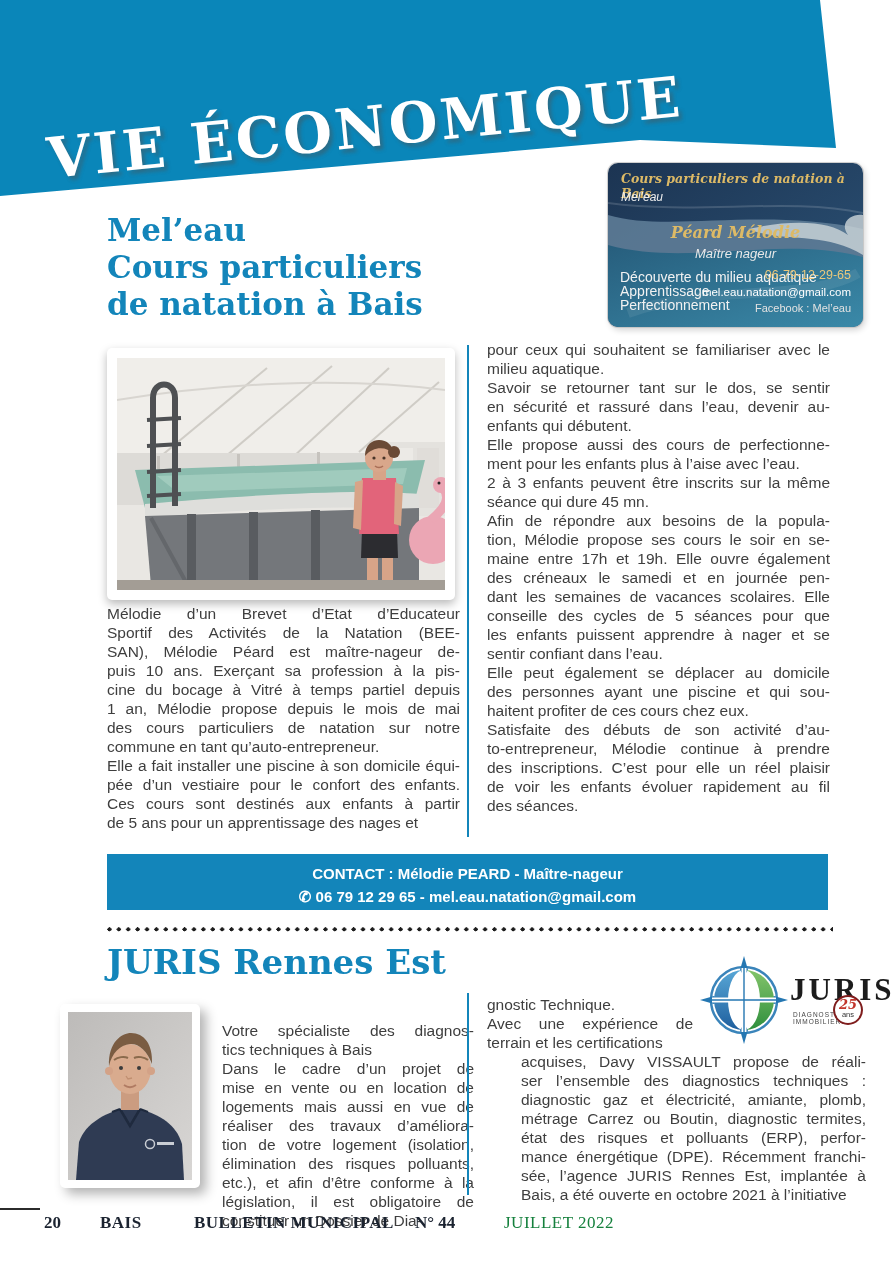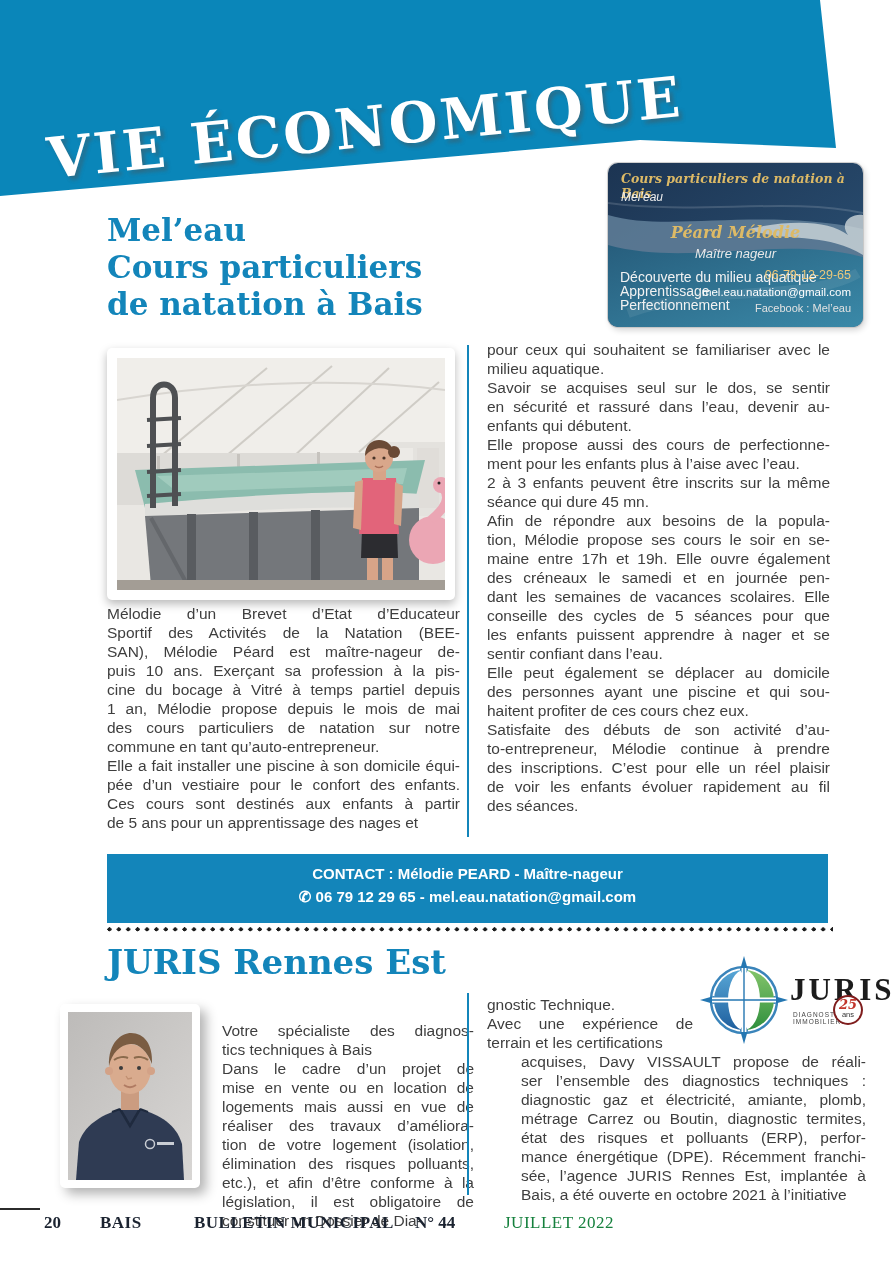--- a/index.html
+++ b/index.html
@@ -49,21 +49,21 @@
   .c-a1-right{left:487px;top:340px;width:343px;}
   .c-a2-mid{left:222px;top:995px;width:252px;margin-top:26px;}
   .c-a2-narrow{left:487px;top:995px;width:206px;}
   .c-a2-wide{left:487px;top:1052px;width:345px;margin-left:34px;}
 
   .vline{position:absolute;width:2px;background:#1385ba;}
   .v1{left:467px;top:345px;height:492px;}
   .v2{left:467px;top:993px;height:202px;}
 
   
-  .contact{position:absolute;left:107px;top:854px;width:721px;height:69px;background:#1385ba;
+  .contact{position:absolute;left:107px;top:854px;width:721px;height:56px;background:#1385ba;
         color:#fff;font-weight:bold;text-align:center;}
   .contact .l1{margin-top:11px;font-size:15px;}
   .contact .l2{margin-top:6px;font-size:15px;text-align:center;}
 
   
   .dots{position:absolute;left:107px;top:927px;width:726px;height:5px;
         background-image:radial-gradient(circle at 2.4px 2.4px,#1d1d1d 1.9px,transparent 2.2px);
         background-size:9.4px 5px;background-repeat:repeat-x;}
 
   
@@ -196,21 +196,21 @@
       <div class="jline last" style="">commune en tant qu’auto-entrepreneur.</div>
       <div class="jline" style="">Elle a fait installer une piscine à son domicile équi-</div>
       <div class="jline" style="">pée d’un vestiaire pour le confort des enfants.</div>
       <div class="jline" style="">Ces cours sont destinés aux enfants à partir</div>
       <div class="jline last" style="">de 5 ans pour un apprentissage des nages et</div>
     </div>
   <div class="vline v1"></div>
   <div class="col c-a1-right">
       <div class="jline" style="">pour ceux qui souhaitent se familiariser avec le</div>
       <div class="jline last" style="">milieu aquatique.</div>
-      <div class="jline" style="">Savoir se acquises seul sur le dos, se sentir</div>
+      <div class="jline" style="">Savoir se retourner tant sur le dos, se sentir</div>
       <div class="jline" style="">en sécurité et rassuré dans l’eau, devenir au-</div>
       <div class="jline last" style="">enfants qui débutent.</div>
       <div class="jline" style="">Elle propose aussi des cours de perfectionne-</div>
       <div class="jline last" style="">ment pour les enfants plus à l’aise avec l’eau.</div>
       <div class="jline" style="">2 à 3 enfants peuvent être inscrits sur la même</div>
       <div class="jline last" style="">séance qui dure 45 mn.</div>
       <div class="jline" style="">Afin de répondre aux besoins de la popula-</div>
       <div class="jline" style="">tion, Mélodie propose ses cours le soir en se-</div>
       <div class="jline" style="">maine entre 17h et 19h. Elle ouvre également</div>
       <div class="jline" style="">des créneaux le samedi et en journée pen-</div>

